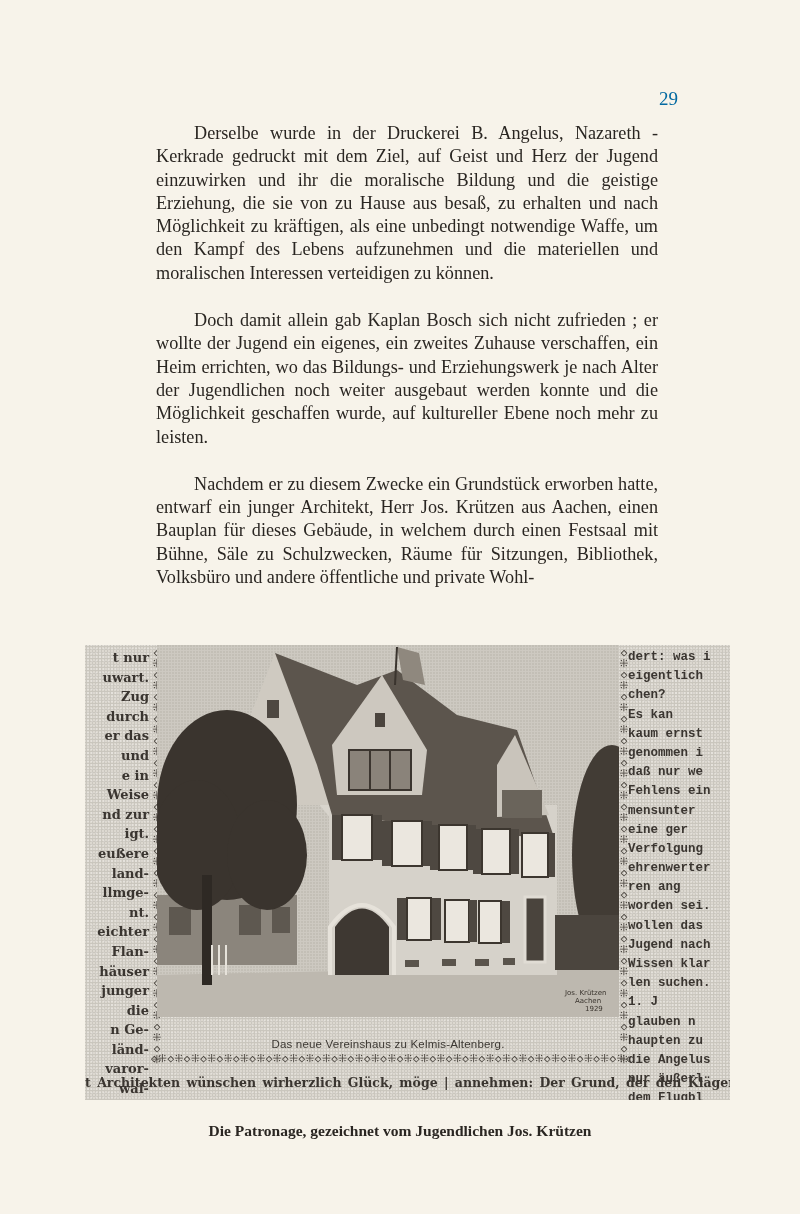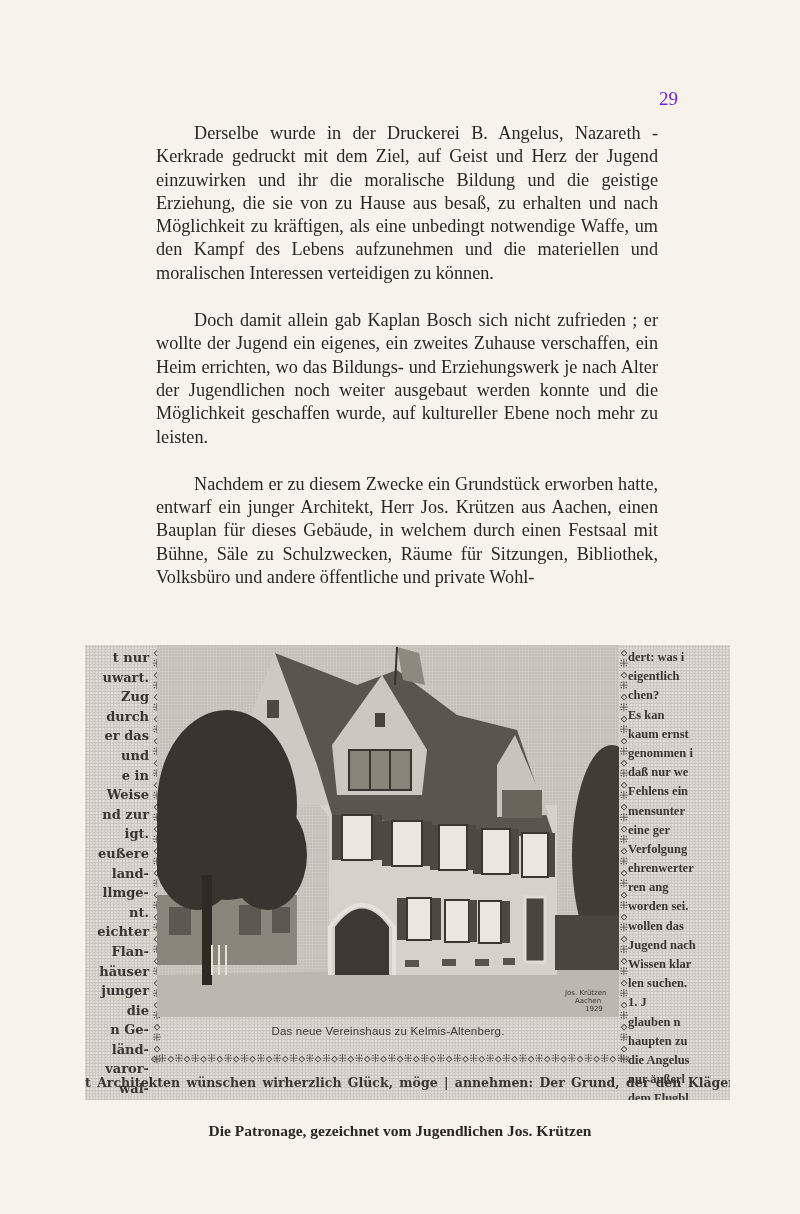--- a/index.html
+++ b/index.html
@@ -5,21 +5,21 @@
     html, body { margin: 0; padding: 0; }
     body {
       width: 800px; height: 1214px;
       background: #f7f3ea;
       position: relative; overflow: hidden;
       font-family: "Liberation Serif", "DejaVu Serif", serif;
       color: #2a2622;
     }
     .page-number {
       position: absolute; left: 659px; top: 88px;
-      font-size: 19px; color: #6d28d9;
+      font-size: 19px; color: #0369a1;
     }
     .body-text {
       position: absolute; left: 144px; top: 110px; width: 526px;
       font-size: 18.2px; line-height: 23.3px;
       text-align: justify;
     }
     .body-text p { margin: 12px; text-indent: 38px; }
     .body-text p + p { margin-top: 24px; }
     
     .clipping {
@@ -34,21 +34,21 @@
     }
     .col-left {
       position: absolute; left: 0; top: 3px; width: 64px;
       font-family: "DejaVu Serif", serif; font-weight: bold;
       font-size: 13px; line-height: 19.6px; color: #3a3530;
       text-align: right; white-space: nowrap;
     }
     .col-left div { height: 19.6px; }
     .col-right {
       position: absolute; left: 543px; top: 3px; width: 110px;
-      font-family: Liberation Serif, serif; font-weight: bold;
+      font-family: Liberation Mono, monospace; font-weight: bold;
       font-size: 12.5px; line-height: 19.2px; color: #3a3530;
       white-space: nowrap; text-align: justify;
     }
     .col-right div { height: 19.2px; }
     .orn-v {
       position: absolute; width: 12px;
       font-family: "DejaVu Sans Mono", monospace; font-size: 11px;
       line-height: 11px; color: #4a453f; text-align: center;
       word-break: break-all;
     }
@@ -57,21 +57,21 @@
       font-family: "DejaVu Sans Mono", monospace; font-size: 11px;
       line-height: 12px; color: #4a453f; white-space: nowrap; overflow: hidden;
       letter-spacing: 0.5px;
     }
     .photo {
       position: absolute; left: 72px; top: 0; width: 462px; height: 372px;
       background: #cfcbc3;
     }
     .photo svg { width: 100%; height: 100%; display: block; }
     .clip-caption {
-      position: absolute; left: 72px; top: 380px; width: 462px;
+      position: absolute; left: 72px; top: 393px; width: 462px;
       text-align: center; font-family: "Liberation Sans", sans-serif;
       font-size: 11.5px; color: #3c3833; letter-spacing: 0.2px;
     }
     .clip-bottom-line {
       position: absolute; left: 0; top: 430px; width: 645px;
       font-family: "DejaVu Serif", serif; font-weight: bold;
       font-size: 12.5px; color: #3a3530; white-space: nowrap; word-spacing: 2px;
     }
     .figure-caption {
       position: absolute; left: 0; width: 800px; top: 1122px;

